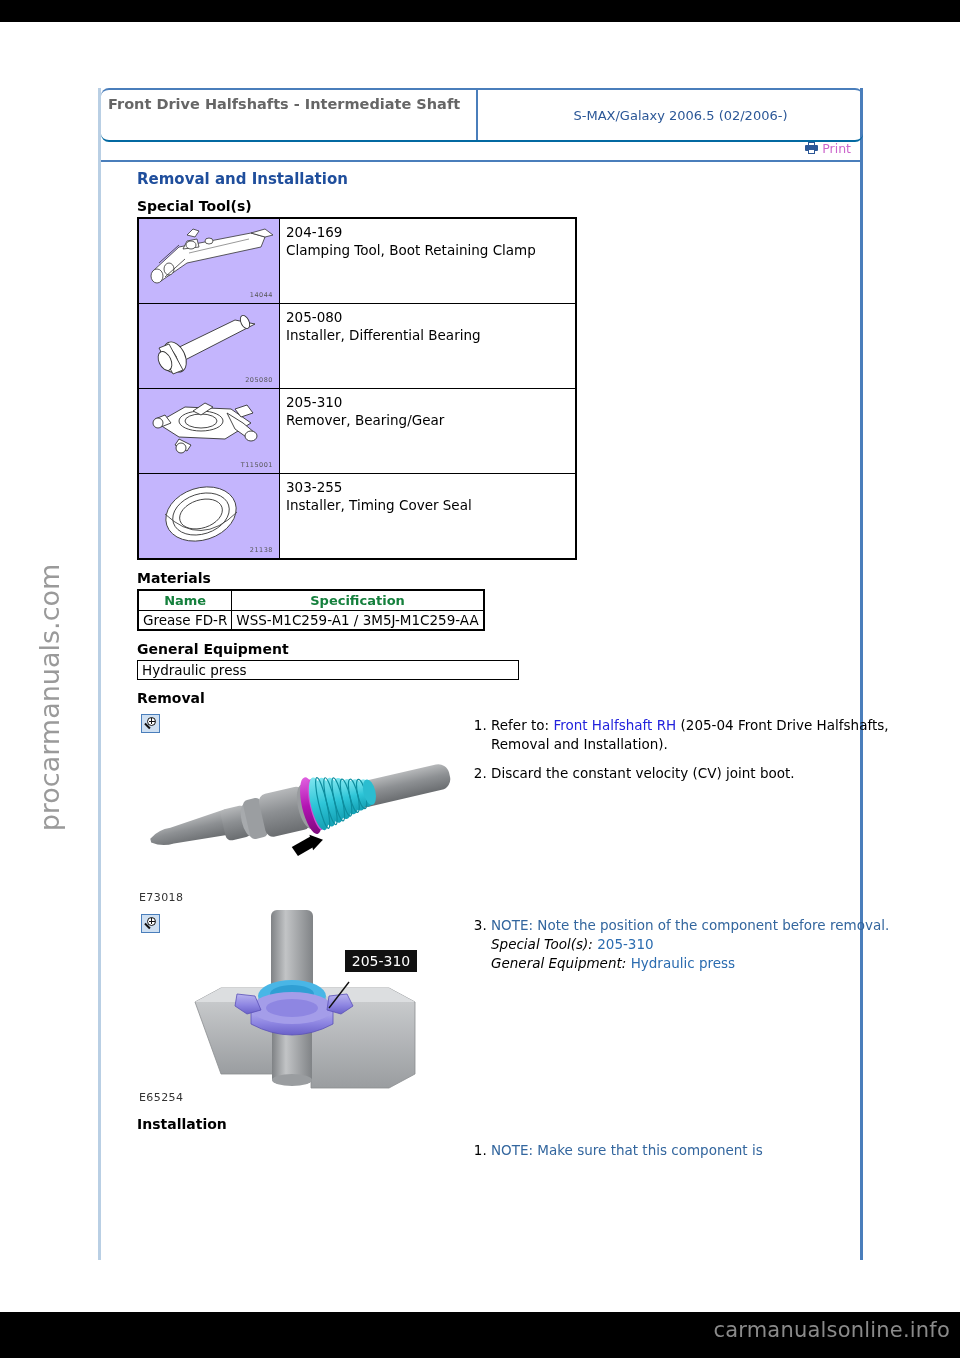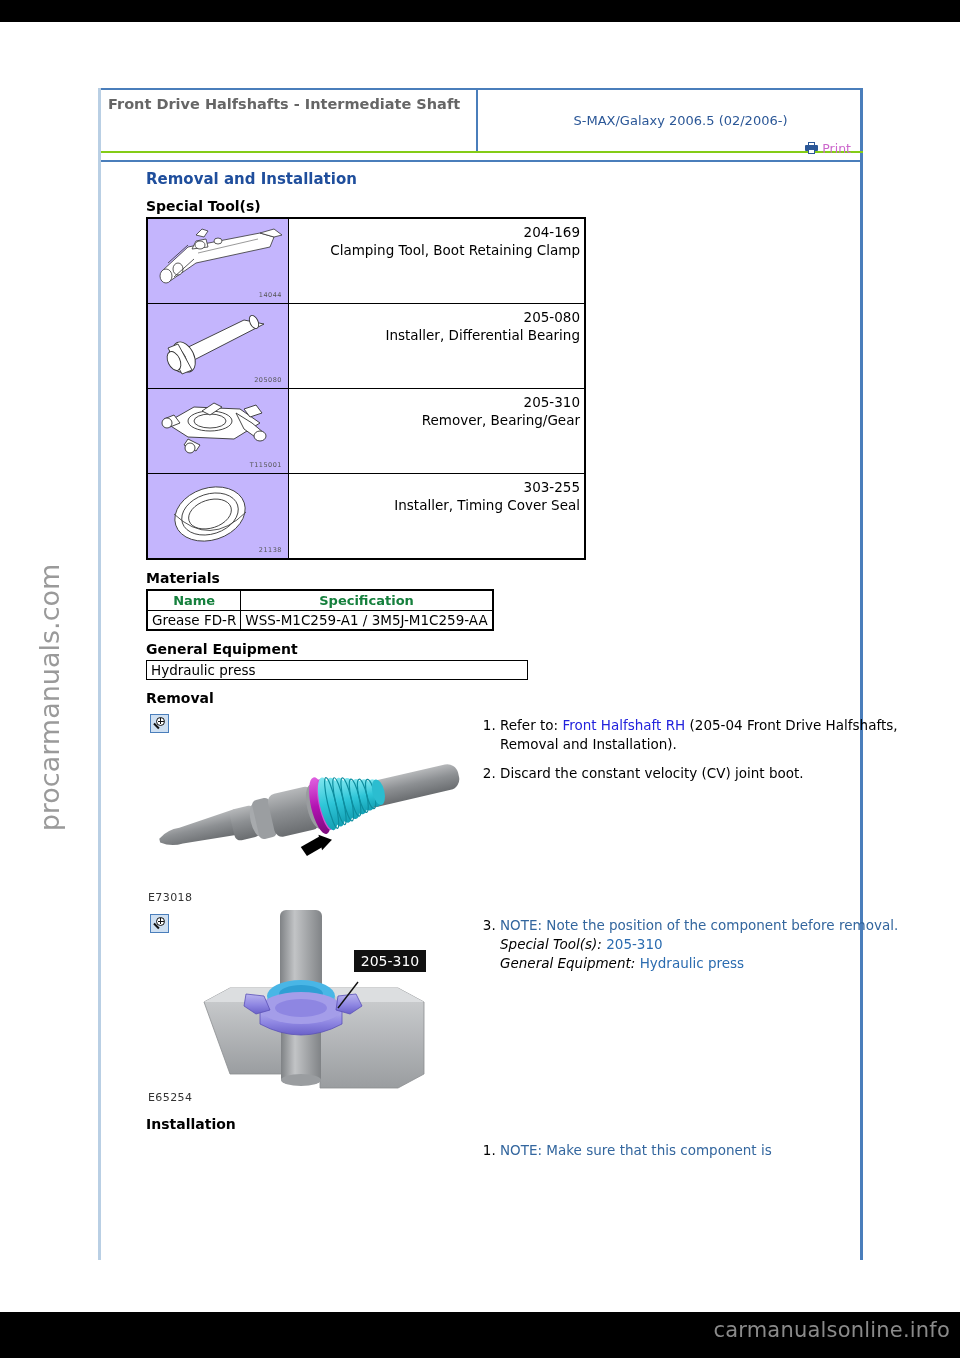--- a/index.html
+++ b/index.html
@@ -39,25 +39,26 @@
   .frame{
     position:absolute;left:98px;top:88px;
     width:765px;height:1172px;
     border-left:3px solid #b9cfe4;
     border-right:3px solid #4a7ebb;
     box-sizing:border-box;
     background:#fff;
   }
 
   .hdr{
-    position:absolute;left:101px;top:88px;width:762px;height:65px;
+    position:absolute;left:101px;top:88px;width:762px;height:54px;
     box-sizing:border-box;
     border-top:2px solid #4a7ebb;
-    border-bottom:2px solid #84cc16;
+    border-bottom:2px solid #0369a1;
     display:flex;
+    border-radius:8px;
   }
   .hdr-left{
     width:377px;box-sizing:border-box;
     border-right:2px solid #4a7ebb;
     padding:5px 8px 0 7px;
     font-size:14.5px;font-weight:bold;color:#666666;
     line-height:1.32;
     font-family:"DejaVu Sans", sans-serif;
   }
   .hdr-right{
@@ -75,41 +76,41 @@
     padding-right:10px;
   }
   .print-link{display:inline-flex;align-items:center;gap:4px;cursor:pointer;}
   .print-ico{display:inline-block;width:13px;height:12px;position:relative;}
   .print-ico .body{position:absolute;left:0;top:3px;width:13px;height:6px;background:#2b5797;border-radius:1px;}
   .print-ico .top{position:absolute;left:3px;top:0px;width:7px;height:4px;background:#ffffff;border:1px solid #2b5797;box-sizing:border-box;}
   .print-ico .out{position:absolute;left:3px;top:7px;width:7px;height:5px;background:#ffffff;border:1px solid #2b5797;box-sizing:border-box;}
   .print-txt{font-size:12.5px;color:#cc66cc;}
 
   .content{
-    position:absolute;left:101px;top:162px;width:760px;padding-left:41px;
+    position:absolute;left:92px;top:162px;width:760px;padding-left:41px;
   }
 
   h2.sect{
     margin:8px 0 6px 4px;font-size:15px;color:#1f4e9c;font-weight:bold;
     font-family:"DejaVu Sans", sans-serif;
   }
   h3.sub{
     margin:10px 0 3px 4px;font-size:14px;color:#000;font-weight:bold;
     font-family:"DejaVu Sans", sans-serif;
   }
 
   table.tools{
     border-collapse:collapse;margin-left:4px;
     border:2px solid #000;
     table-layout:fixed;
     width:440px;
   }
   table.tools td{border:1.5px solid #000;vertical-align:top;}
   td.toolimg{width:138px;height:82px;position:relative;background:#c4b5fd;}
-  td.tooltxt{padding:4px 4px 4px 6px;font-size:13.5px;line-height:1.35;color:#000;text-align:right;}
+  td.tooltxt{padding:4px 4px 4px 6px;font-size:13.5px;line-height:1.35;color:#000;}
   .tool-id{position:absolute;right:6px;bottom:4px;font-size:6.5px;color:#555;letter-spacing:0.5px;}
 
   table.mat{
     border-collapse:collapse;margin-left:4px;border:2px solid #000;
     table-layout:fixed;
   }
   table.mat th{
     border:1.5px solid #000;font-size:13px;color:#15803d;font-weight:bold;
     padding:2px 6px;text-align:center;
   }

